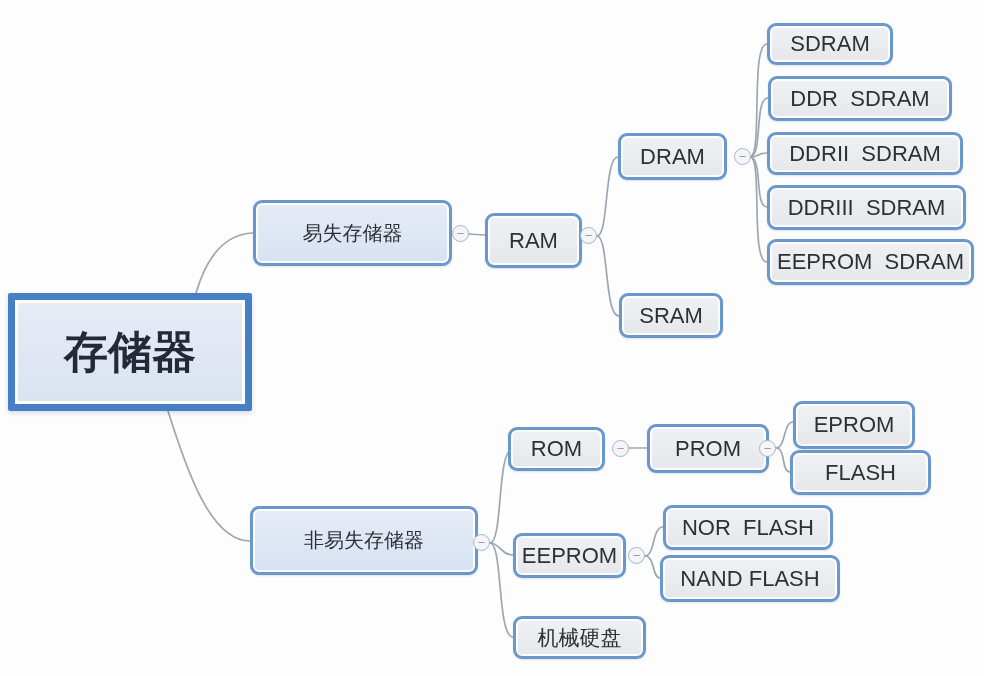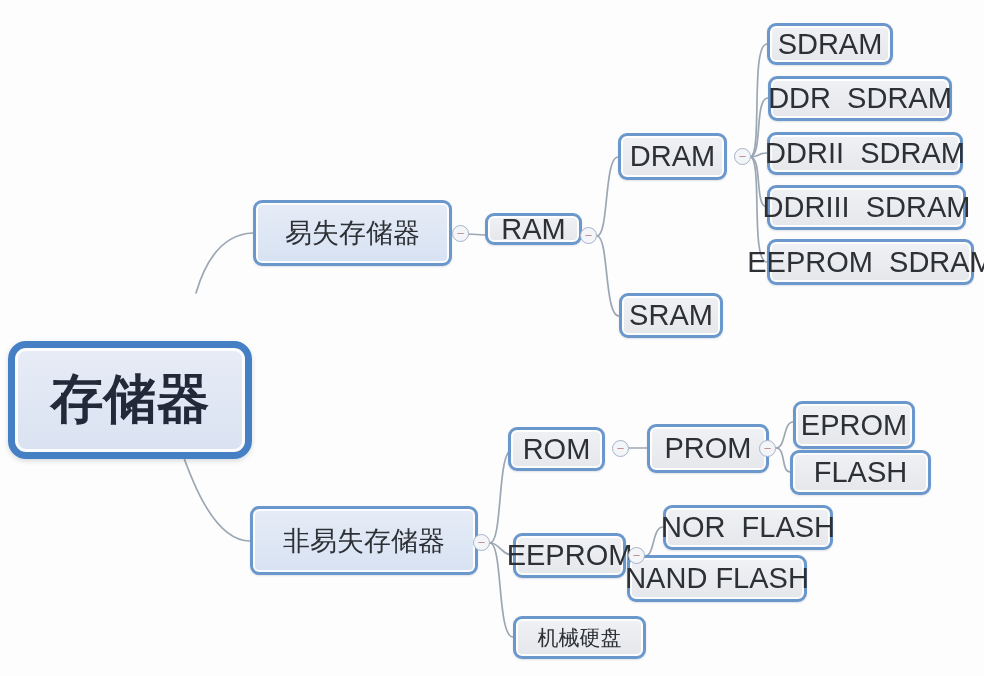--- a/index.html
+++ b/index.html
@@ -26,40 +26,39 @@
   .node {
     position: absolute;
     display: flex;
     align-items: center;
     justify-content: center;
     border: 3px solid var(--node-border, #6a97cc);
     border-radius: 9px;
     background: linear-gradient(#eff1f4, #e5e7eb);
     box-shadow: inset 0 0 0 2px rgba(255,255,255,0.9), 0 1px 2px rgba(40,60,90,0.14);
     color: var(--text, #2d3034);
-    font-size: 29px;
+    font-size: 22px;
     cursor: default;
   }
   .node .label { white-space: pre; }
 
   .cn {
     background: linear-gradient(#e6ecf7, #d7e2f2);
-    font-size: 27px;
+    font-size: 20px;
   }
 
   .root {
     border-width: 7px;
     border-color: var(--root-border, #4680c4);
-    border-radius: 18px;
+    border-radius: 2px;
     background: linear-gradient(#e7ecf6, #dae2f1);
-    font-size: 53px;
+    font-size: 44px;
     font-weight: bold;
     color: #222a3a;
     box-shadow: inset 0 0 0 3px rgba(255,255,255,0.9), 0 2px 5px rgba(40,60,90,0.18);
-    margin-top: 48px;
   }
 
   .small-cn { font-size: 21px; }
 
   .badge {
     position: absolute;
     width: 17px;
     height: 17px;
     border-radius: 50%;
     border: 1.5px solid var(--badge-border, #a3b4ca);
@@ -114,21 +113,21 @@
     <span class="label">存储器</span>
   </div>
 
   <div class="node cn" style="left:253px; top:200px; width:199px; height:66px">
     <span class="label">易失存储器</span>
   </div>
   <div class="node cn" style="left:250px; top:506px; width:228px; height:69px">
     <span class="label">非易失存储器</span>
   </div>
 
-  <div class="node" style="left:485px; top:213px; width:97px; height:32px">
+  <div class="node" style="left:485px; top:213px; width:97px; height:55px">
     <span class="label">RAM</span>
   </div>
   <div class="node" style="left:618px; top:133px; width:109px; height:47px">
     <span class="label">DRAM</span>
   </div>
   <div class="node" style="left:619px; top:293px; width:104px; height:45px">
     <span class="label">SRAM</span>
   </div>
   <div class="node" style="left:767px; top:23px; width:126px; height:42px">
     <span class="label">SDRAM</span>
@@ -158,21 +157,21 @@
   <div class="node" style="left:790px; top:450px; width:141px; height:45px">
     <span class="label">FLASH</span>
   </div>
 
   <div class="node" style="left:513px; top:533px; width:113px; height:45px">
     <span class="label">EEPROM</span>
   </div>
   <div class="node" style="left:663px; top:505px; width:170px; height:45px">
     <span class="label">NOR  FLASH</span>
   </div>
-  <div class="node" style="left:627px; top:555px; width:180px; height:47px">
+  <div class="node" style="left:660px; top:555px; width:180px; height:47px">
     <span class="label">NAND FLASH</span>
   </div>
 
   <div class="node small-cn" style="left:513px; top:616px; width:133px; height:43px">
     <span class="label">机械硬盘</span>
   </div>
 
   <div class="badge" style="left:452px; top:225px">−</div>
   <div class="badge" style="left:580px; top:227px">−</div>
   <div class="badge" style="left:734px; top:148px">−</div>

